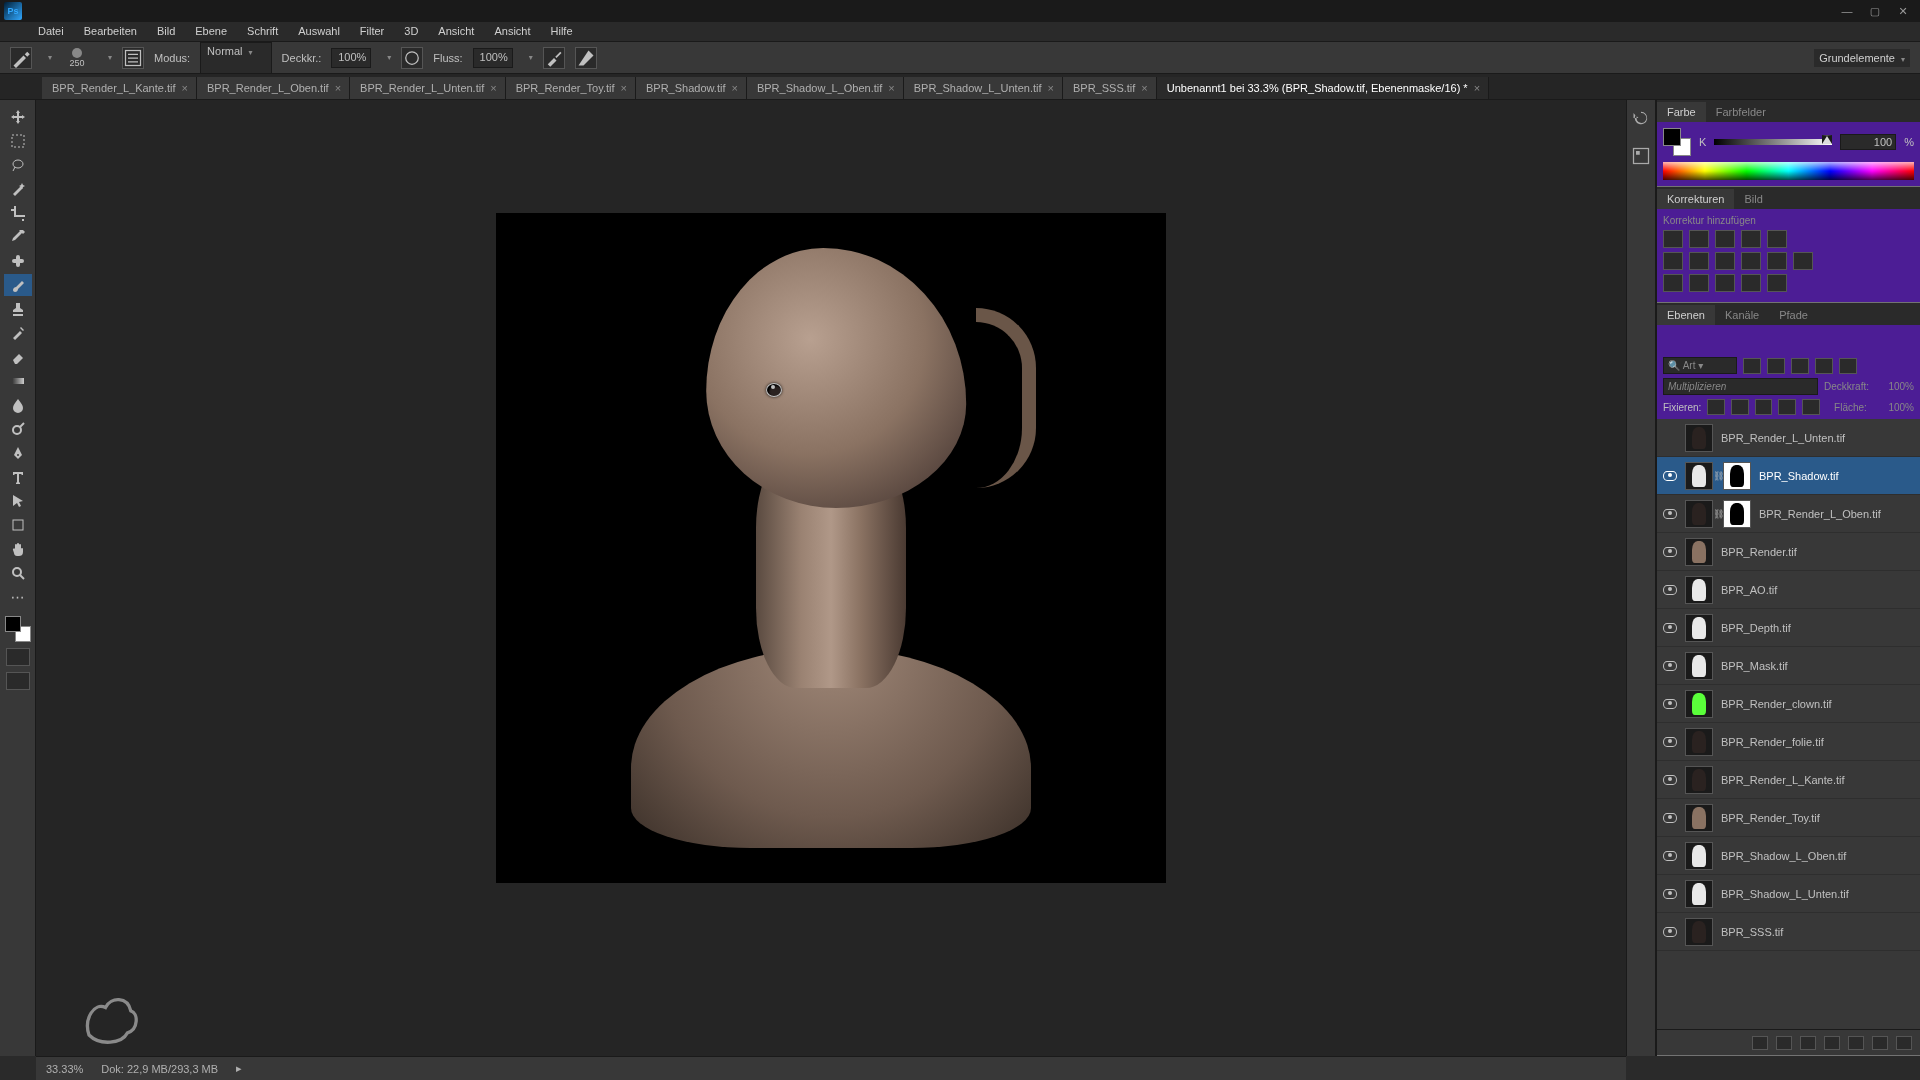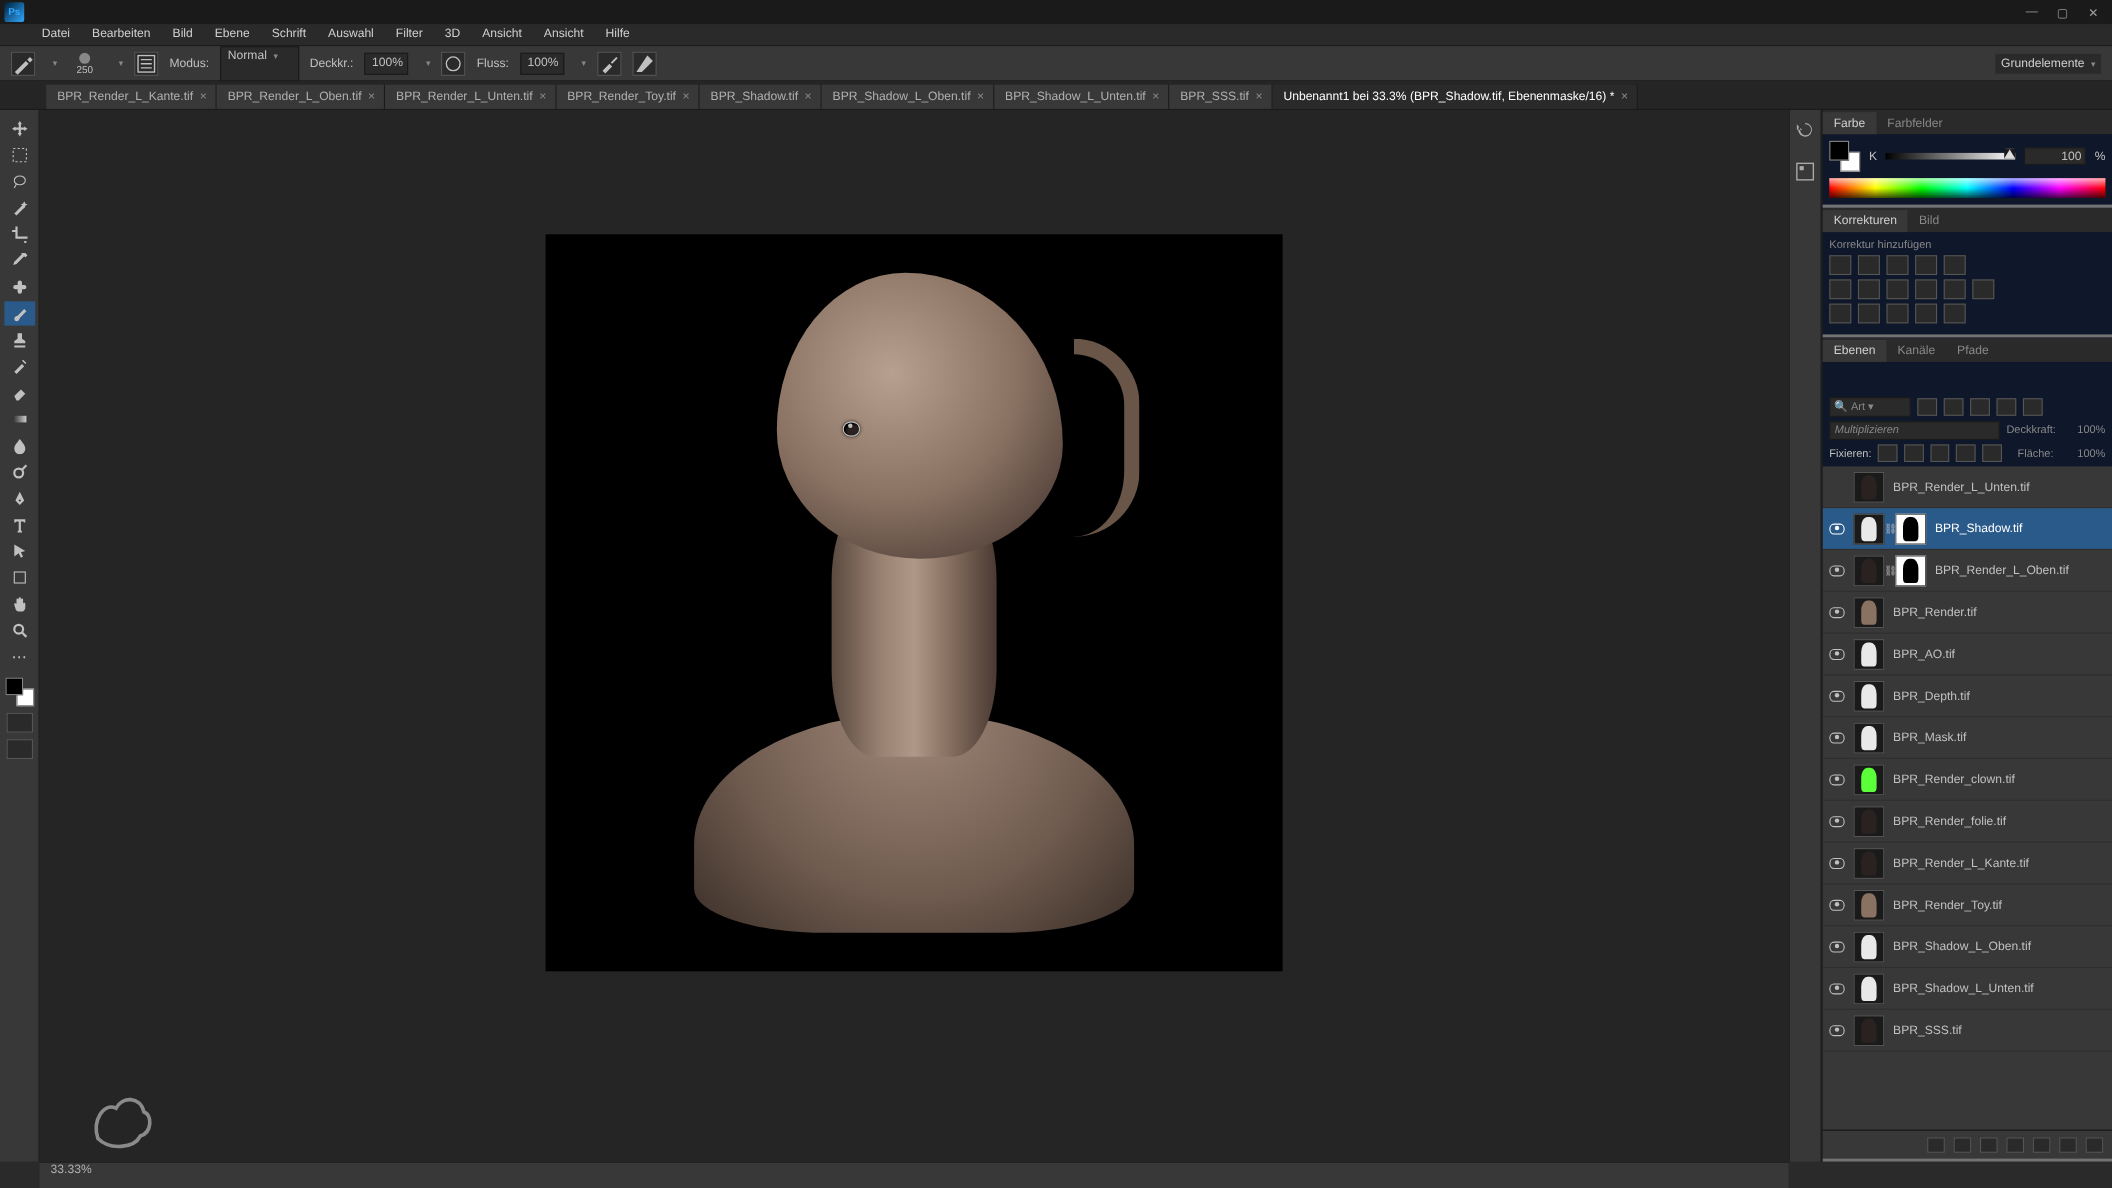--- a/index.html
+++ b/index.html
@@ -56,21 +56,21 @@
 .creature .eye { position:absolute; top:135px; left:150px; width:16px; height:14px; background:#2a2220; border-radius:50%; box-shadow: inset 2px 2px 2px #000, 0 0 3px #1a1512; }
 .watermark { position:absolute; left:40px; bottom:10px; width:70px; height:55px; opacity:.55; }
 .watermark svg { width:100%; height:100%; }
 
 
 .right-col { width:264px; background:#2a2a2a; display:flex; flex-direction:column; border-left:1px solid #1a1a1a; }
 .dock-strip { width:30px; background:#383838; border-left:1px solid #1a1a1a; border-right:1px solid #1a1a1a; display:flex; flex-direction:column; align-items:center; padding-top:8px; gap:18px;}
 .dock-strip .dicon { width:20px; height:20px; color:#aaa; }
 .right-wrap { display:flex; width:294px; }
 
-.panel { background:#0f172a; border-bottom:3px solid #737373; }
+.panel { background:#4c1d95; border-bottom:1px solid #737373; }
 .panel-tabs { display:flex; background:#2a2a2a; height:22px; align-items:flex-end; }
 .panel-tab { padding:4px 10px; color:#888; cursor:pointer; }
 .panel-tab.active { background:#383838; color:#d0d0d0; }
 .panel-body { padding:6px; }
 
 
 .color-panel .swatch-pair { display:inline-block; position:relative; width:28px; height:28px; vertical-align:middle; }
 .color-panel .sw-f { position:absolute; top:0; left:0; width:18px; height:18px; background:#000; border:1px solid #888; }
 .color-panel .sw-b { position:absolute; bottom:0; right:0; width:18px; height:18px; background:#fff; border:1px solid #888; }
 .color-slider { flex:1; height:6px; background:linear-gradient(90deg,#000,#fff); position:relative; }
@@ -105,21 +105,21 @@
 .thumb .tshape { width:14px; height:22px; background:#8a7262; border-radius:40% 40% 20% 20%; }
 .thumb.green .tshape { background:#5aff3a; }
 .thumb.white .tshape { background:#e8e8e8; }
 .thumb.dark .tshape { background:#2a2220; }
 .link-dot { width:8px; text-align:center; color:#c0c0c0; font-size:9px; }
 .layer-name { margin-left:8px; font-size:11px; white-space:nowrap; }
 .layer-footer { height:26px; background:#383838; border-top:1px solid #1a1a1a; display:flex; align-items:center; justify-content:flex-end; gap:8px; padding:0 8px; }
 .lf-icon { width:16px; height:14px; background:#2a2a2a; border:1px solid #555; }
 
 
-.statusbar { position:absolute; bottom:0; left:36px; right:294px; height:24px; background:#383838; border-top:1px solid #1a1a1a; display:flex; padding:0 10px; gap:28px; color:#b0b0b0; font-size:11px;flex-direction:column; }
+.statusbar { position:absolute; bottom:0; left:36px; right:294px; height:24px; background:#383838; border-top:1px solid #1a1a1a; display:flex; align-items:center; padding:0 10px; gap:18px; color:#b0b0b0; font-size:11px; }
 
 
 .chev { margin-left:6px; font-size:8px; color:#888; }
 </style>
 </head>
 <body>
 
 <div class="titlebar">
   <div class="ps-logo">Ps</div>
   <div class="win-controls">

